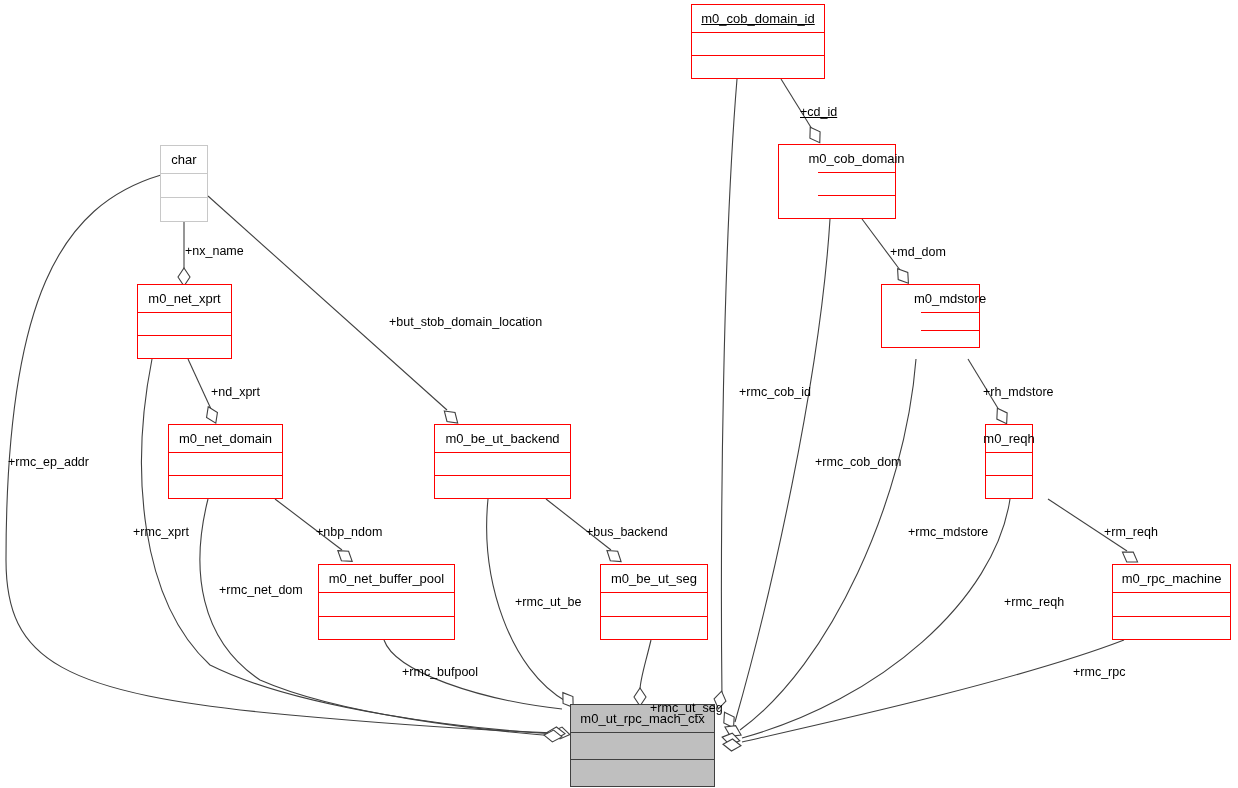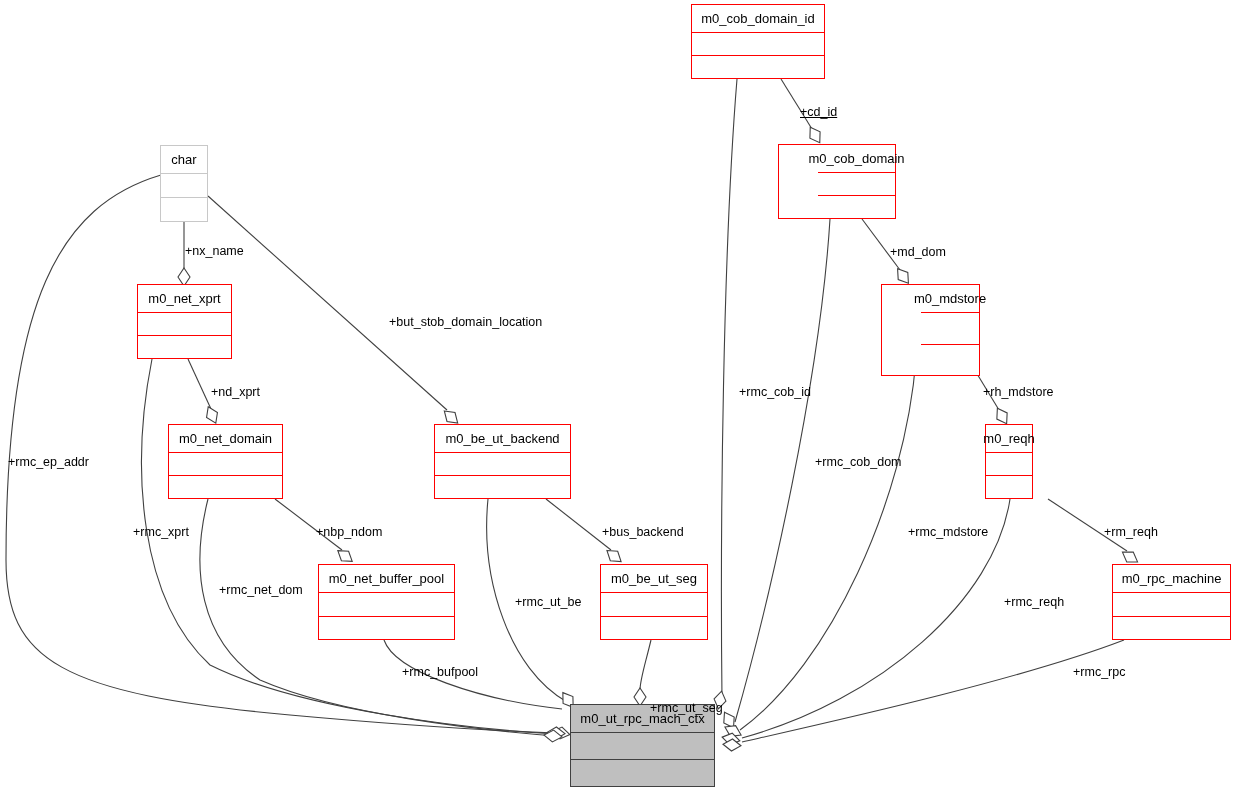--- a/index.html
+++ b/index.html
@@ -151,36 +151,36 @@
       <g transform="translate(732,745) rotate(-85)">
         <polygon points="0,-9 6,0 0,9 -6,0" fill="#ffffff" stroke="#404040" stroke-width="1.1"></polygon>
       </g>
     </svg>
   <div id="nodes-layer">
       <div class="uml-node plain" style="left: 160px; top: 145px; width: 48px; height: 77px;">
         <div class="node-title">char</div>
         <div class="node-row"></div>
         <div class="node-row"></div>
       </div>
-      <div class="uml-node" style="left: 691px; top: 4px; width: 134px; height: 75px;">
+      <div class="uml-node" style="left: 691px; top: 4px; width: 134px; height: 75px; text-decoration: underline;">
         <div class="node-title">m0_cob_domain_id</div>
         <div class="node-row"></div>
         <div class="node-row"></div>
       </div>
       <div class="uml-node" style="left: 778px; top: 144px; width: 118px; height: 75px; padding-left: 39px;">
         <div class="node-title">m0_cob_domain</div>
         <div class="node-row"></div>
         <div class="node-row"></div>
       </div>
       <div class="uml-node" style="left: 137px; top: 284px; width: 95px; height: 75px;">
         <div class="node-title">m0_net_xprt</div>
         <div class="node-row"></div>
         <div class="node-row"></div>
       </div>
-      <div class="uml-node" style="left: 881px; top: 284px; width: 99px; height: 92px; padding-left: 39px;">
+      <div class="uml-node" style="left: 881px; top: 284px; width: 99px; height: 64px; padding-left: 39px;">
         <div class="node-title">m0_mdstore</div>
         <div class="node-row"></div>
         <div class="node-row"></div>
       </div>
       <div class="uml-node" style="left: 168px; top: 424px; width: 115px; height: 75px;">
         <div class="node-title">m0_net_domain</div>
         <div class="node-row"></div>
         <div class="node-row"></div>
       </div>
       <div class="uml-node" style="left: 434px; top: 424px; width: 137px; height: 75px;">
@@ -215,21 +215,21 @@
       </div>
     </div>
   <div id="labels-layer">
       <div class="edge-label" style="left: 185px; top: 245px;">+nx_name</div>
       <div class="edge-label" style="left: 800px; top: 106px; text-decoration: underline;">+cd_id</div>
       <div class="edge-label" style="left: 890px; top: 246px;">+md_dom</div>
       <div class="edge-label" style="left: 211px; top: 386px;">+nd_xprt</div>
       <div class="edge-label" style="left: 389px; top: 316px;">+but_stob_domain_location</div>
       <div class="edge-label" style="left: 983px; top: 386px;">+rh_mdstore</div>
       <div class="edge-label" style="left: 316px; top: 526px;">+nbp_ndom</div>
-      <div class="edge-label" style="left: 586px; top: 526px; margin-left: 16px;">+bus_backend</div>
+      <div class="edge-label" style="left: 586px; top: 526px;">+bus_backend</div>
       <div class="edge-label" style="left: 1104px; top: 526px;">+rm_reqh</div>
       <div class="edge-label" style="left: 8px; top: 456px;">+rmc_ep_addr</div>
       <div class="edge-label" style="left: 133px; top: 526px;">+rmc_xprt</div>
       <div class="edge-label" style="left: 219px; top: 584px;">+rmc_net_dom</div>
       <div class="edge-label" style="left: 402px; top: 666px;">+rmc_bufpool</div>
       <div class="edge-label" style="left: 515px; top: 596px;">+rmc_ut_be</div>
       <div class="edge-label" style="left: 650px; top: 702px;">+rmc_ut_seg</div>
       <div class="edge-label" style="left: 739px; top: 386px;">+rmc_cob_id</div>
       <div class="edge-label" style="left: 815px; top: 456px;">+rmc_cob_dom</div>
       <div class="edge-label" style="left: 908px; top: 526px;">+rmc_mdstore</div>

